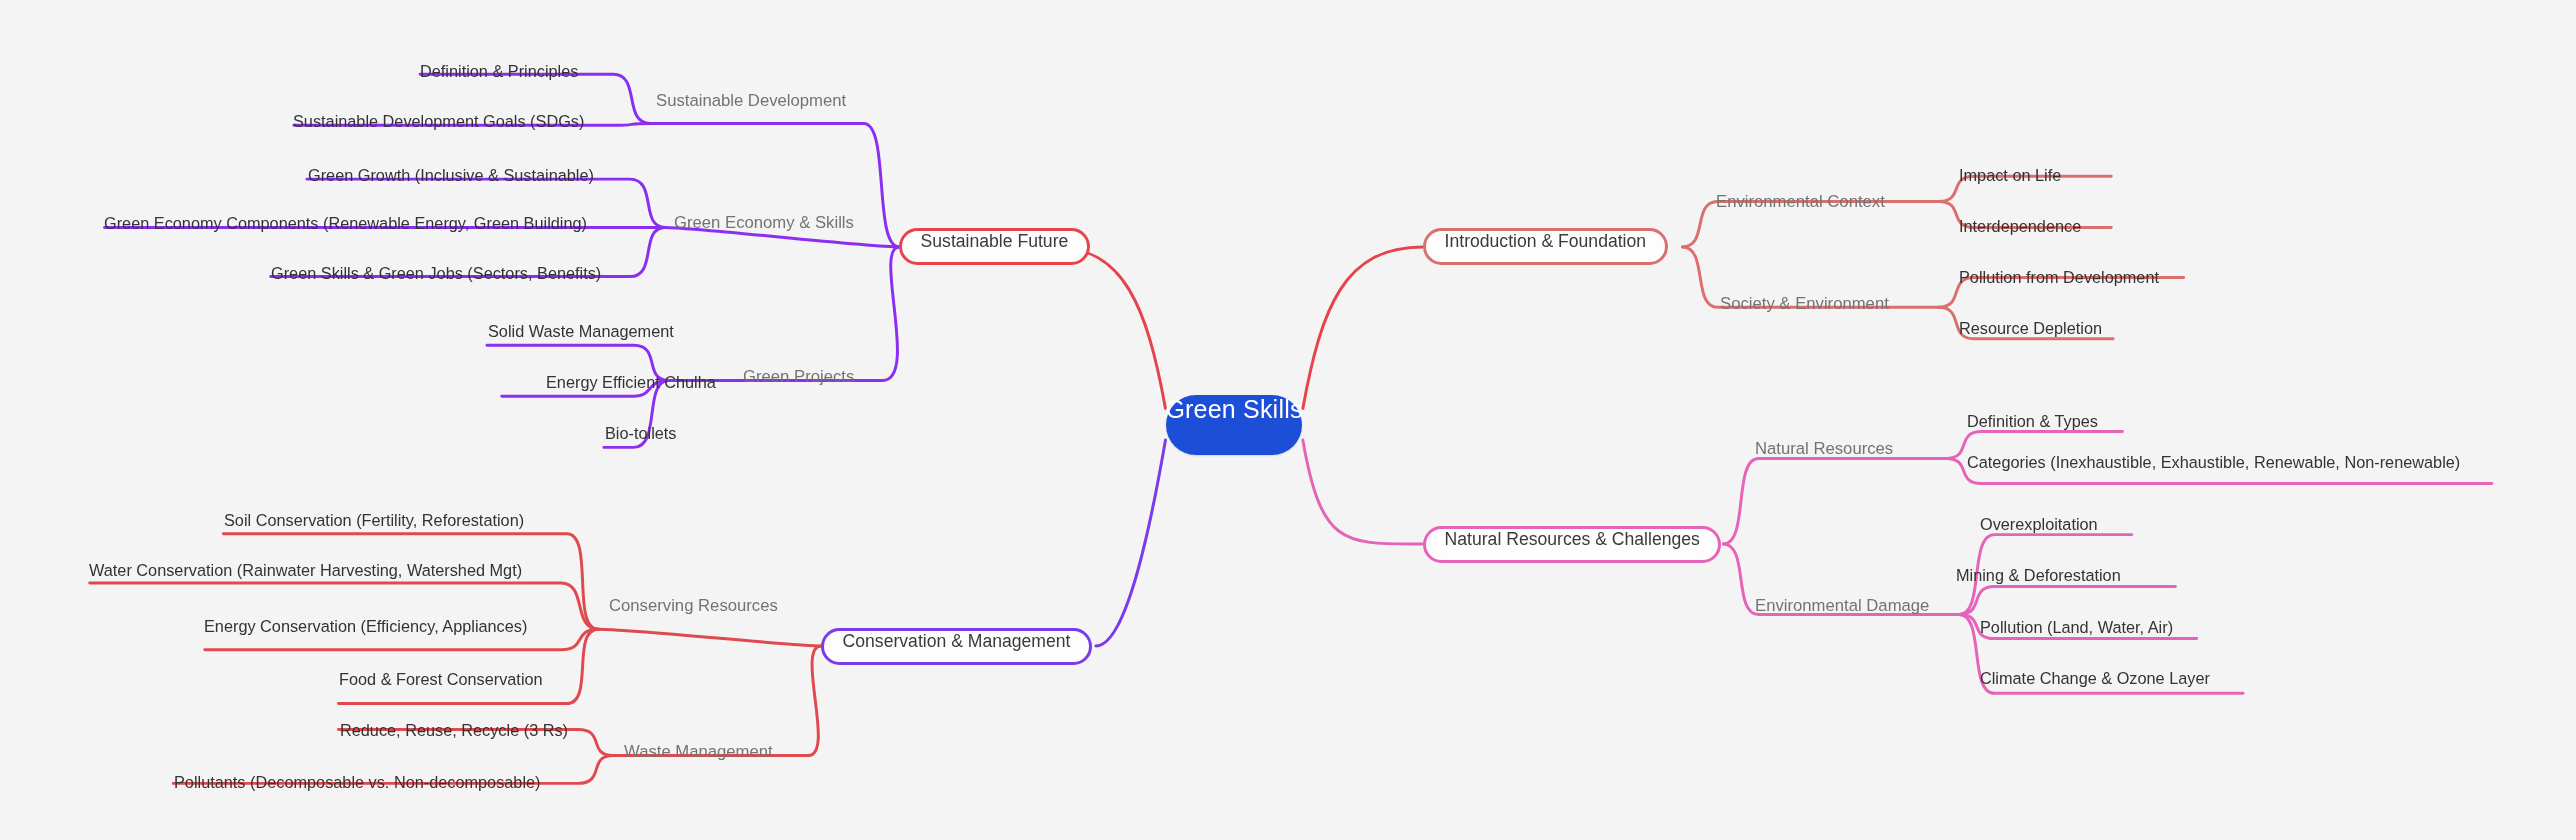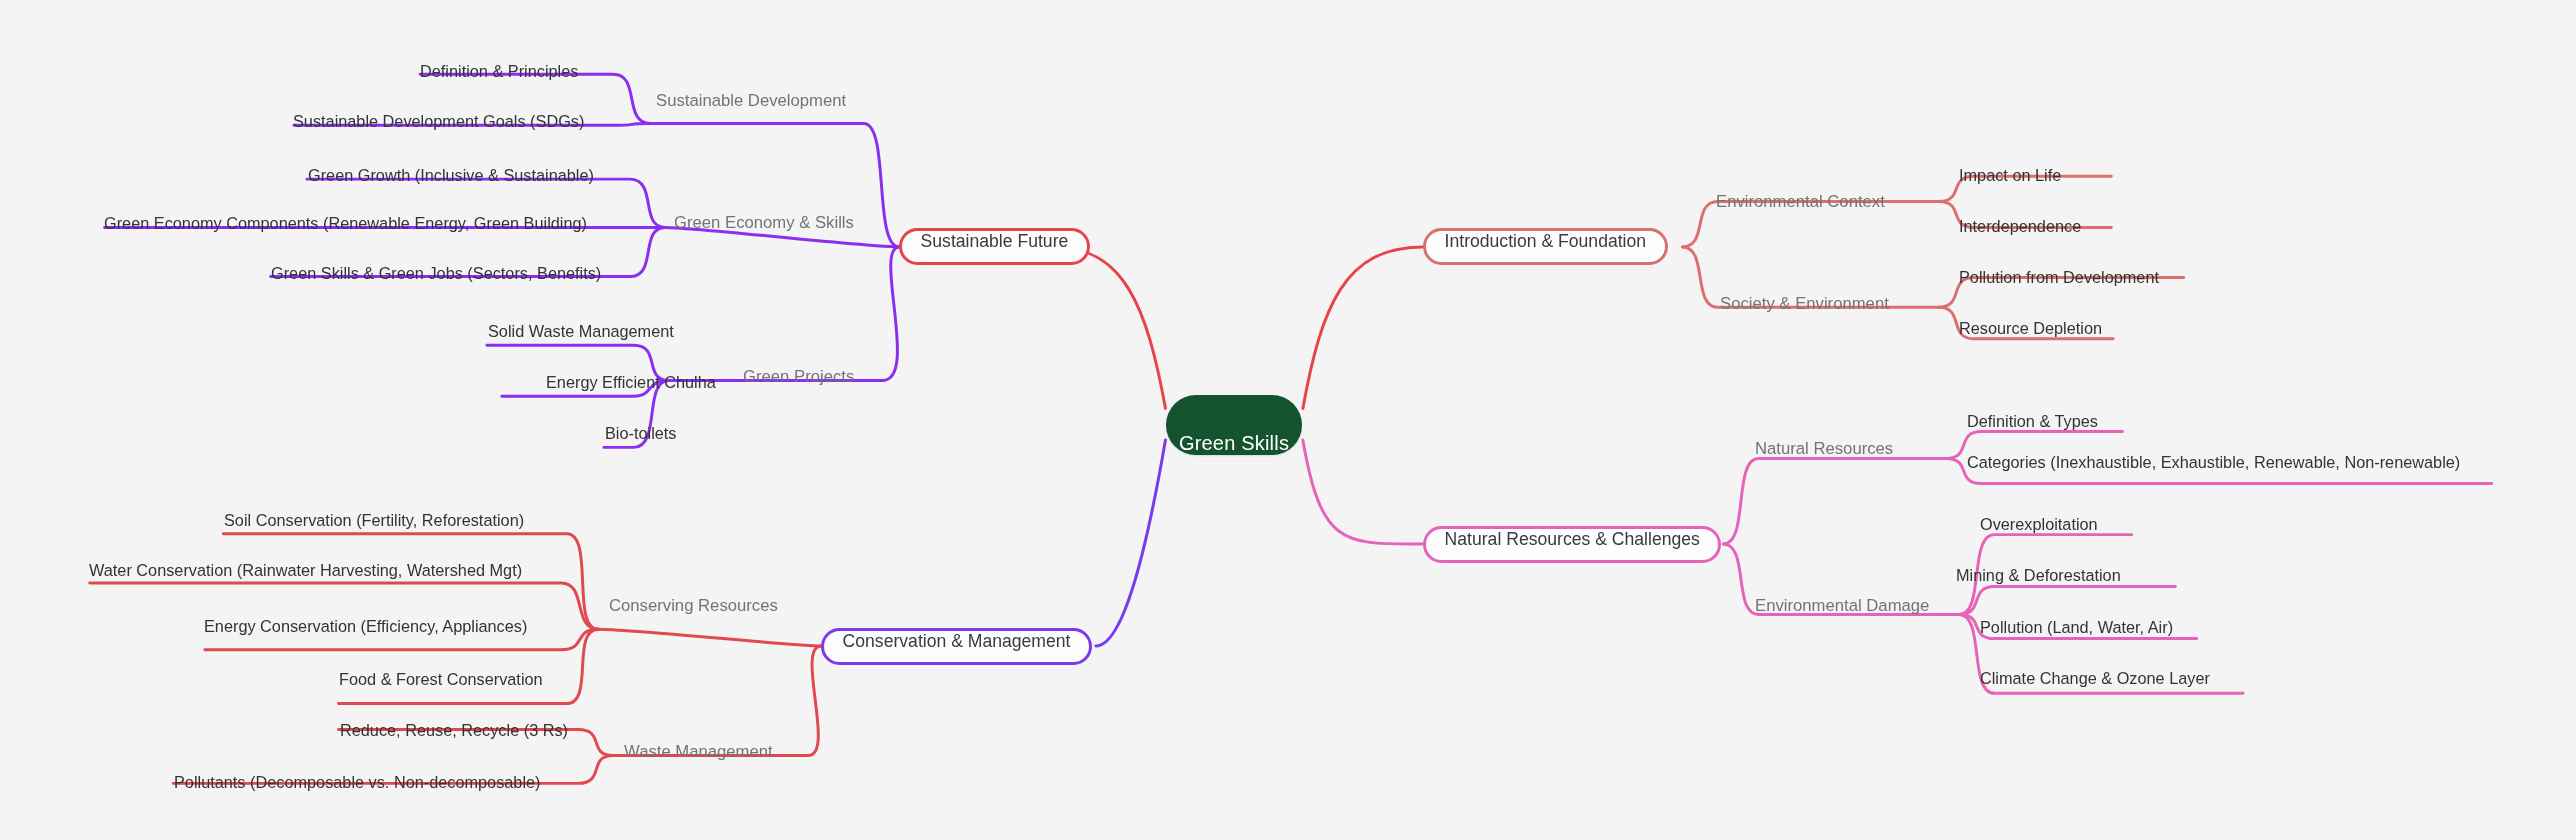--- a/index.html
+++ b/index.html
@@ -10,26 +10,26 @@
     font-family: "Liberation Sans", sans-serif;
     overflow: hidden;
     position: relative;
   }
   #mindmap { position:absolute; inset:0; width:2576px; height:840px; }
   svg.links { position:absolute; left:0; top:0; width:2576px; height:840px; pointer-events:none; }
 
   
   .root-node {
     position:absolute;
-    background:#14532d;
+    background:#1d4ed8;
     color:#ffffff;
     border-radius:928px;
-    font-size:20px;
+    font-size:25px;
     letter-spacing:0.2px;
-    display:flex; align-items:flex-end; justify-content:center;
+    display:flex; align-items:flex-start; justify-content:center;
     padding:0 28px;
     white-space:nowrap;
     box-shadow:0 0.9px 1.9px rgba(0,0,0,.12);
   }
 
   
   .l1-node {
     position:absolute;
     background:#fdfdfd;
     border-style:solid;

